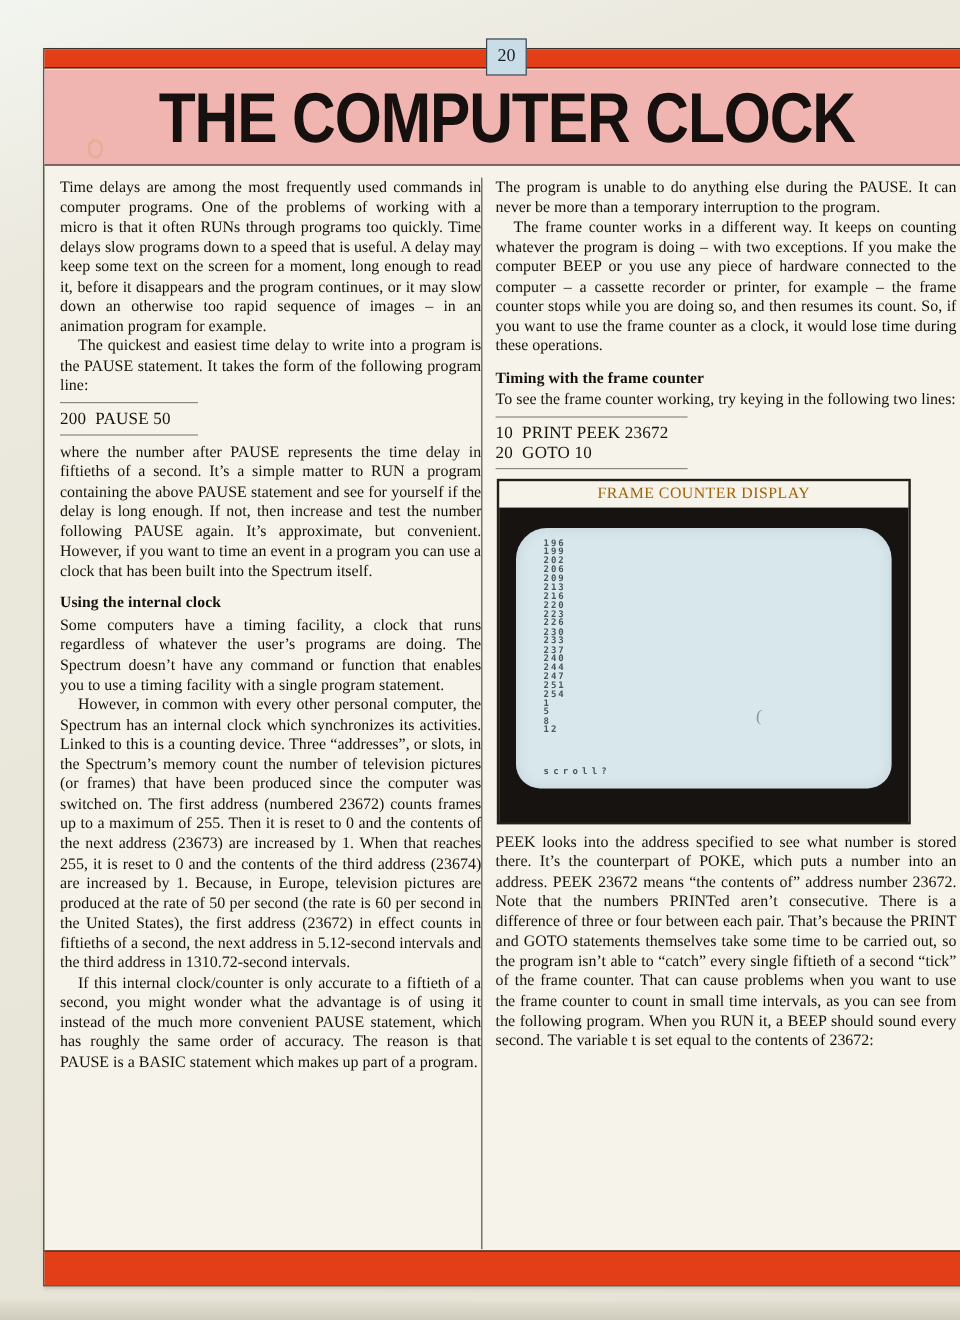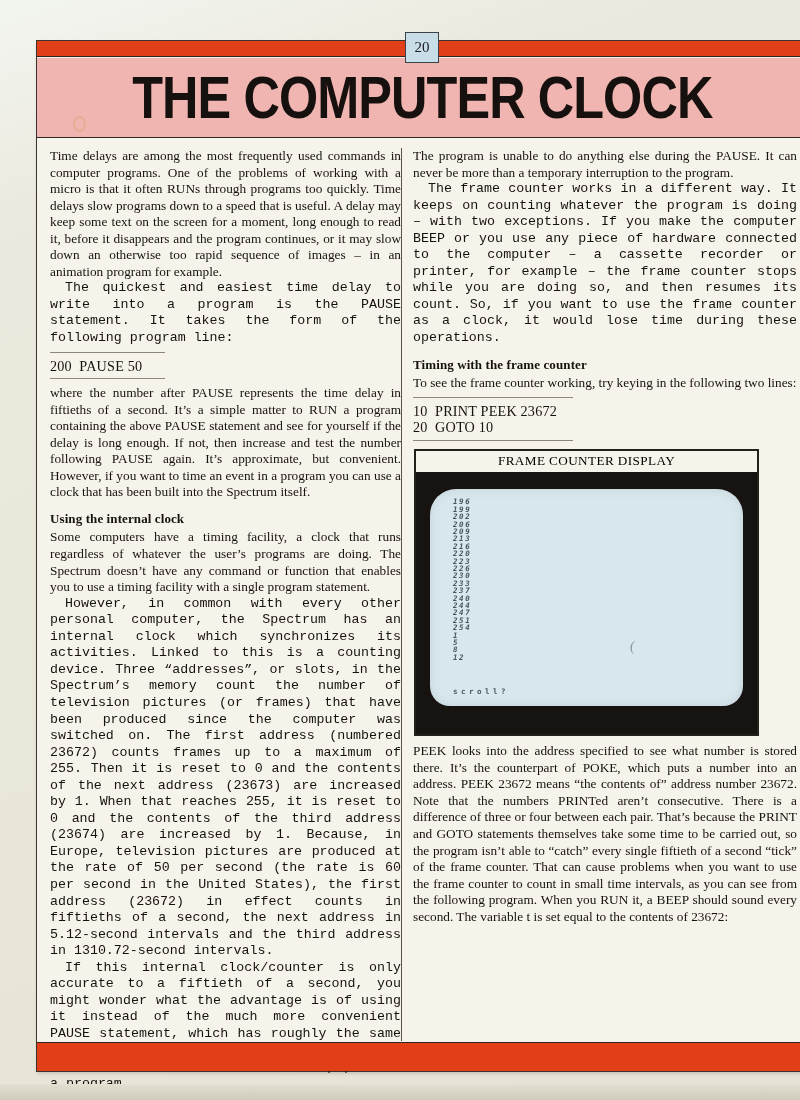--- a/index.html
+++ b/index.html
@@ -46,52 +46,52 @@
     border:2px solid rgba(216,168,122,0.5); border-radius:50%;
   }
   .content {
     position:absolute; top:98px; left:0; right:0; bottom:30px;
     display:flex; padding:9px 10px 0 13px;
   }
   .col { font-size:13.3px; line-height:16.55px; text-align:justify; color:#16120e; }
   .col-left  { width:352px; border-right:1px solid #59534c; }
   .col-right { flex:1; padding-left:11px; }
   .para { margin:0; }
-  .para.indent { text-indent:15px;font-family:Liberation Mono, monospace; }
+  .para.indent { text-indent:15px; }
   .subhead {
     font-weight:bold; font-size:13px; margin-top:10px; margin-bottom:2px;
     text-align:left; letter-spacing:0.1px;
   }
   .code-block { margin:5px 0 6px 0; }
   .code-rule { height:1px; background:#8d877d; margin:4px 0 5px 0; }
   .code-rule.w-left { width:115px; }
   .code-rule.w-right { width:160px; }
   .code-line { font-size:14.2px; white-space:pre; text-align:left; letter-spacing:0.2px; }
   
   .display-box {
     margin:8px 0 7px 1px; width:345px;
     border:2px solid #23201b; background:#f6f3ea;
   }
   .display-title {
     text-align:center; font-size:13.2px; letter-spacing:0.4px;
-    padding:2px 0 3px 0; color:#000000;
+    padding:2px 0 3px 0; color:#a16207;
   }
   .tv-bezel {
     height:262px; background:#161311; padding:17px 14px 28px 14px; position:relative;
   }
   .tv-screen {
     width:100%; height:100%; background:#d8e7ec; position:relative;
     border-radius:26px 26px 20px 20px;
     box-shadow:inset 0 0 10px rgba(130,150,160,0.25);
   }
   .screen-numbers {
     position:absolute; top:9px; left:23px;
     font-family:"DejaVu Sans Mono", monospace;
     font-size:7.5px; line-height:7.4px; letter-spacing:1.6px;
-    color:#47555c; font-weight:bold;font-style:italic;
+    color:#47555c; font-weight:bold;
   }
   .screen-prompt {
     position:absolute; top:195px; left:23px;
     font-family:"DejaVu Sans Mono", monospace;
     font-size:7.5px; letter-spacing:3.5px; color:#47555c; font-weight:bold;
   }
   .stray-mark {
     position:absolute; top:150px; left:200px; font-size:14px;
     color:rgba(70,80,90,0.55); transform:rotate(4deg);
     font-family:"Liberation Serif", serif;

